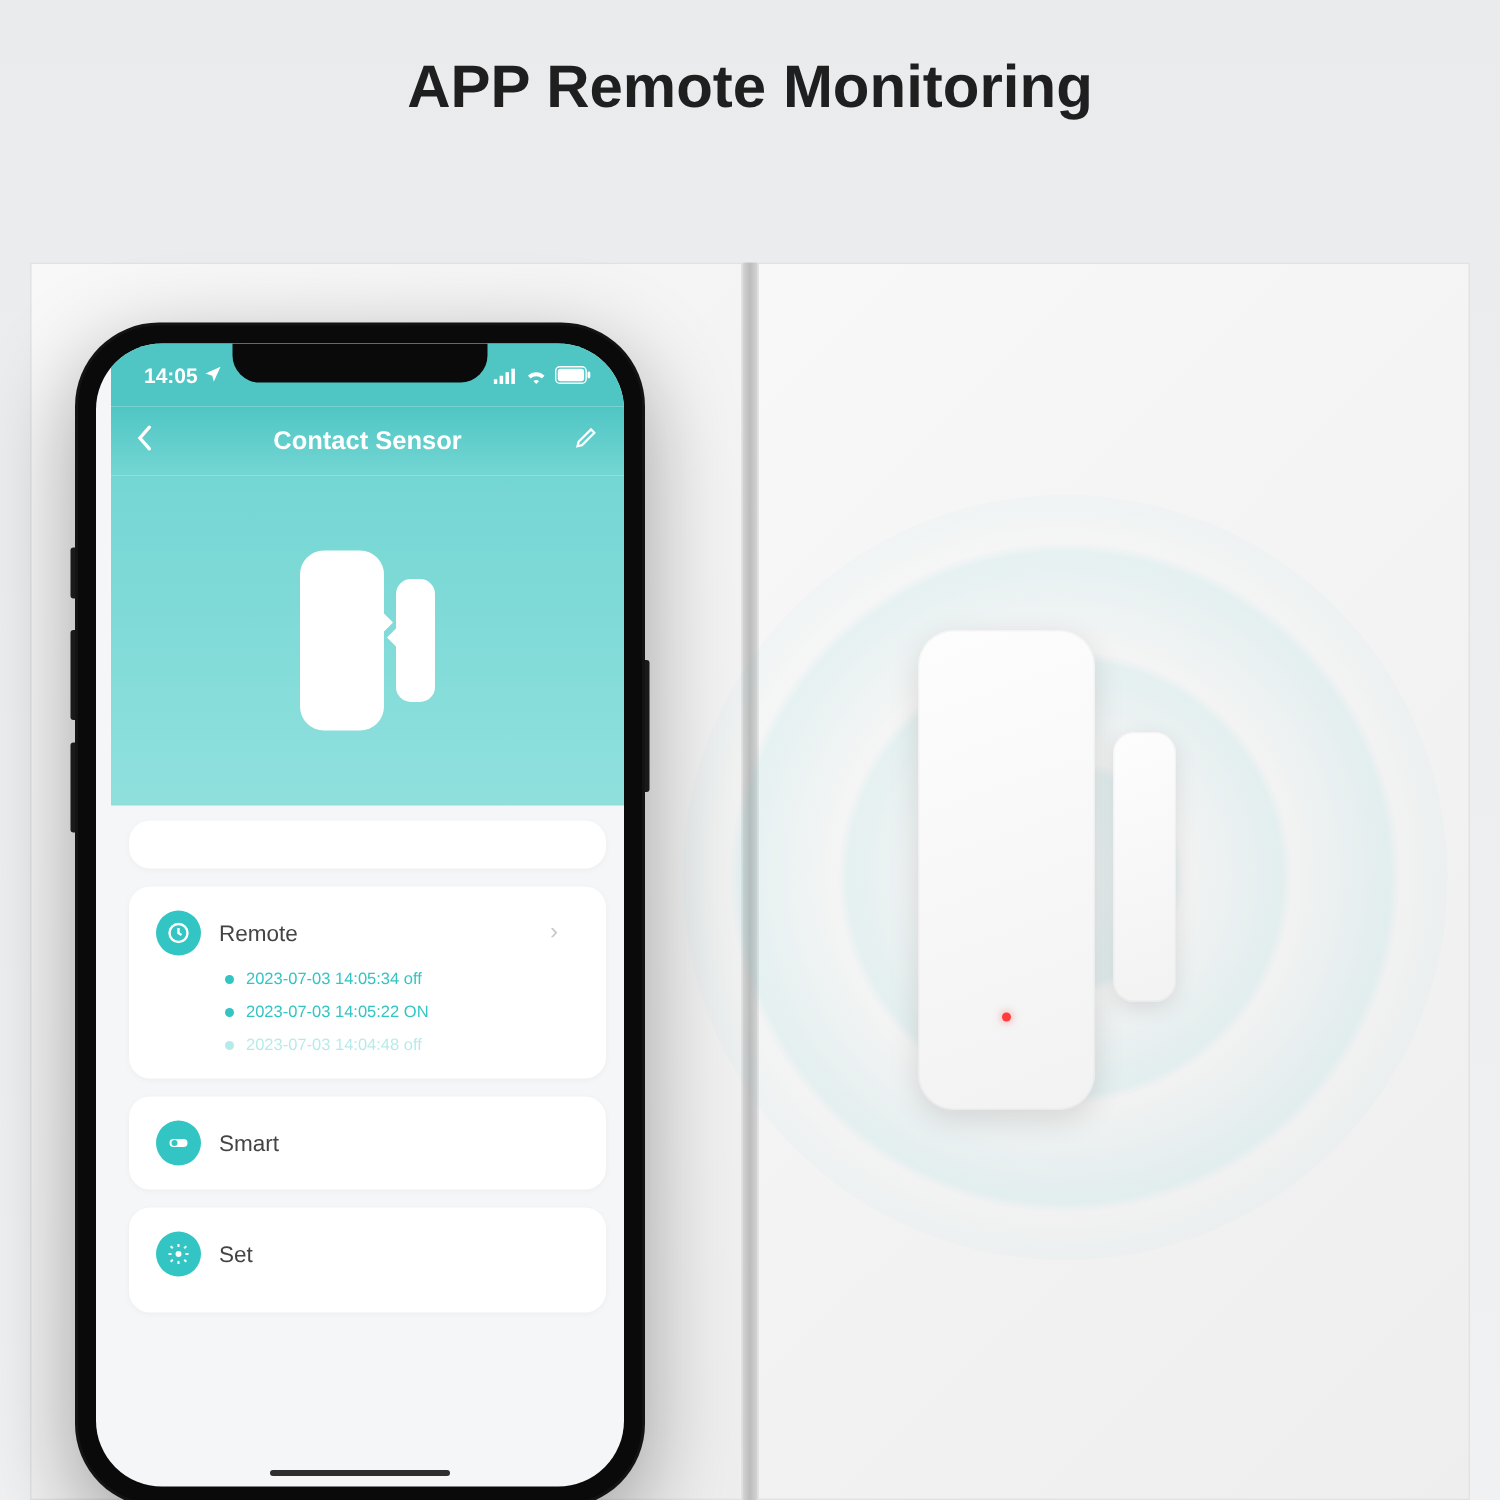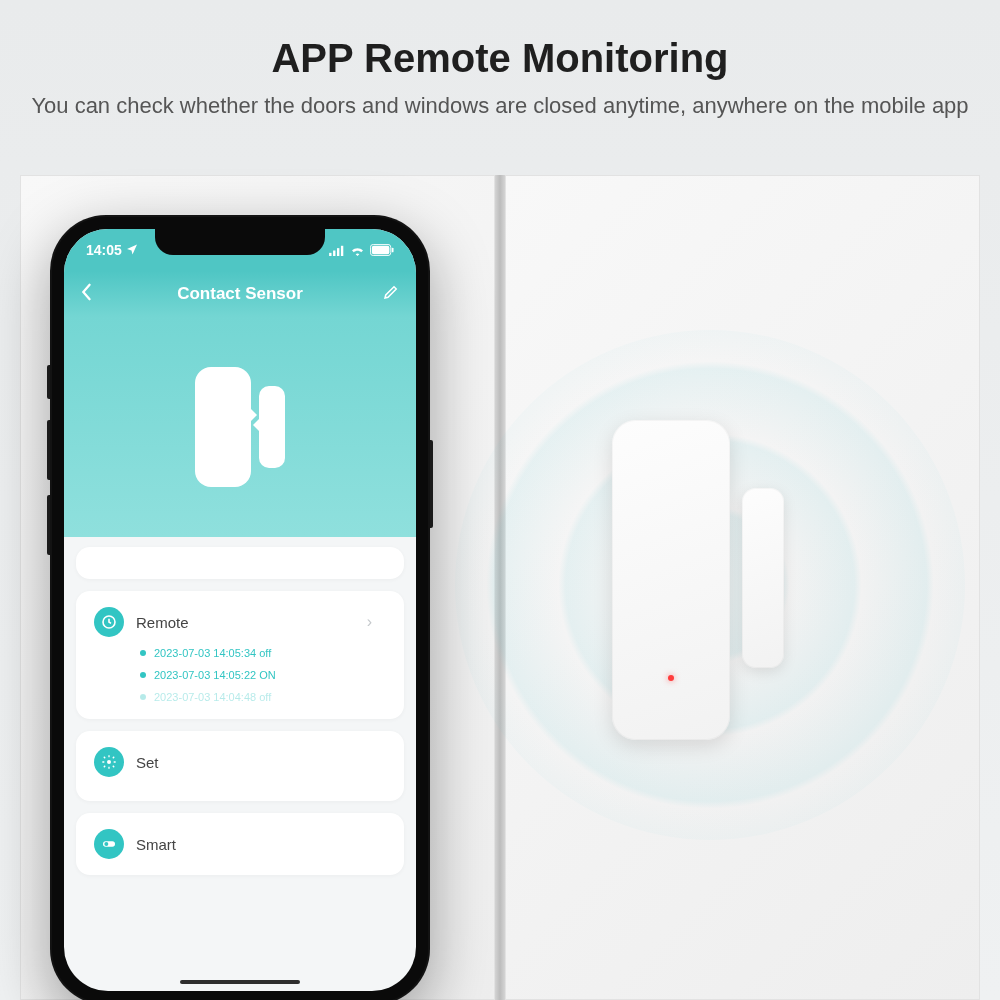--- a/index.html
+++ b/index.html
@@ -107,20 +107,21 @@
   .phone .b1{ left:-3px; top:150px; width:3px; height:34px; border-radius:2px 0 0 2px;}
   .phone .b2{ left:-3px; top:205px; width:3px; height:60px; border-radius:2px 0 0 2px;}
   .phone .b3{ left:-3px; top:280px; width:3px; height:60px; border-radius:2px 0 0 2px;}
   .phone .b4{ right:-3px; top:225px; width:3px; height:88px; border-radius:0 2px 2px 0;}
   .screen {
     width: 100%; height: 100%;
     background: #f4f6f7;
     border-radius: 44px;
     overflow: hidden;
     position: relative;
+    padding-left: 10px;
   }
   .notch {
     position: absolute; top: 0; left: 50%; transform: translateX(-50%);
     width: 170px; height: 26px;
     background: #0a0a0a;
     border-radius: 0 0 18px 18px;
     z-index: 5;
   }
   .status-bar {
     height: 42px;
@@ -183,21 +184,20 @@
 <body>
 
 <div class="cabinet">
   <div class="door-left"></div>
   <div class="door-right"></div>
   <div class="door-gap"></div>
 </div>
 
 <div class="heading">
   <h1>APP Remote Monitoring</h1>
-  <p>You can check whether the doors and windows are closed anytime, anywhere on the mobile app</p>
 </div>
 
 <div class="pulse"></div>
 
 <div class="sensor">
   <div class="sensor-main">
     <div class="sensor-led"></div>
   </div>
   <div class="sensor-side"></div>
 </div>
@@ -288,36 +288,36 @@
               <span class="dot"></span>
               <span>2023-07-03 14:05:22 ON</span>
             </div>
           <div class="rec faded">
               <span class="dot"></span>
               <span>2023-07-03 14:04:48 off</span>
             </div>
         </div>
       </div>
 
+      <div class="card row-card">
+        <div class="ic">
+          <svg width="16" height="16" viewBox="0 0 24 24" fill="#fff">
+              <rect x="3" y="8" width="18" height="8" rx="4"></rect>
+              <circle cx="8" cy="12" r="3" fill="#32c5c3"></circle>
+            </svg>
+        </div>
+        <span class="label">Smart</span>
+      </div>
+
       <div class="card row-card" style="padding-bottom:24px;">
         <div class="ic">
           <svg width="16" height="16" viewBox="0 0 24 24" fill="#fff">
               <circle cx="12" cy="12" r="3"></circle>
               <path d="M12 2v3M12 19v3M4.2 4.2l2.1 2.1M17.7 17.7l2.1 2.1M2 12h3M19 12h3M4.2 19.8l2.1-2.1M17.7 6.3l2.1-2.1" stroke="#fff" stroke-width="2"></path>
             </svg>
         </div>
         <span class="label">Set</span>
       </div>
-
-      <div class="card row-card">
-        <div class="ic">
-          <svg width="16" height="16" viewBox="0 0 24 24" fill="#fff">
-              <rect x="3" y="8" width="18" height="8" rx="4"></rect>
-              <circle cx="8" cy="12" r="3" fill="#32c5c3"></circle>
-            </svg>
-        </div>
-        <span class="label">Smart</span>
-      </div>
     </div>
 
     <div class="home-ind"></div>
   </div>
 </div>
 
 </body></html>

